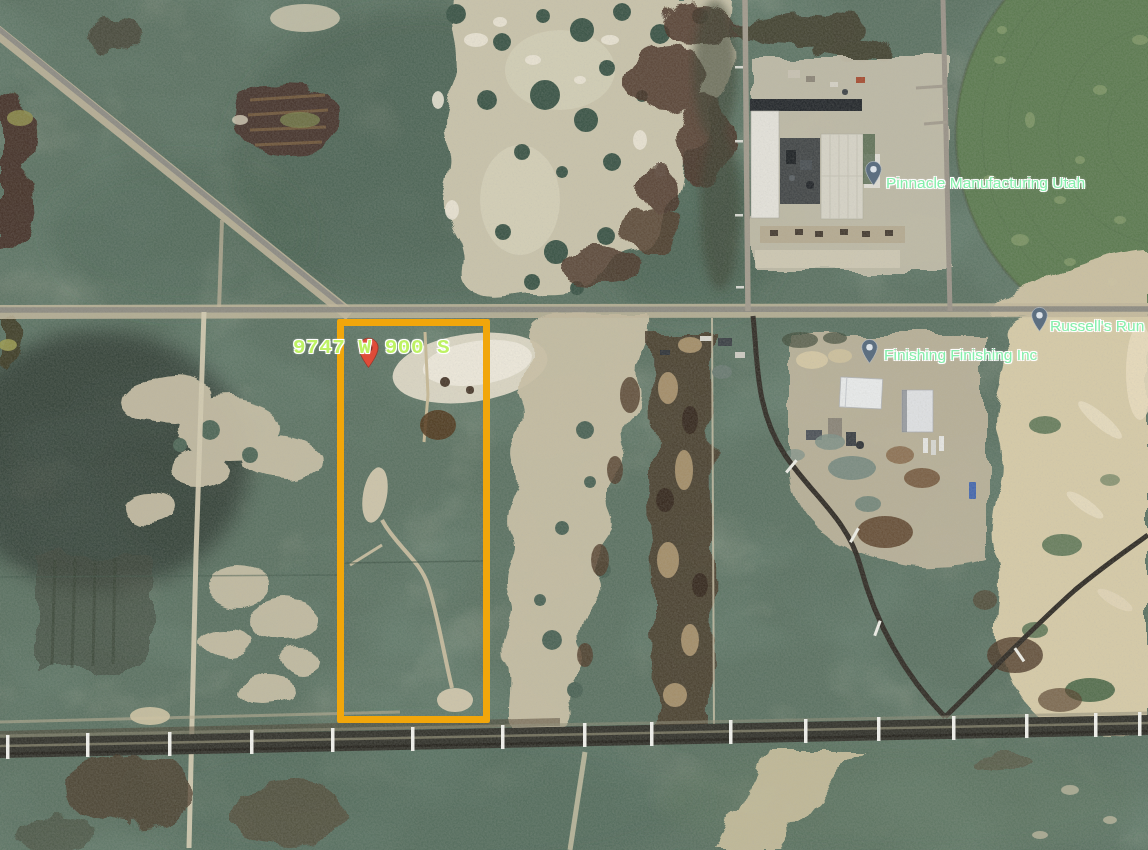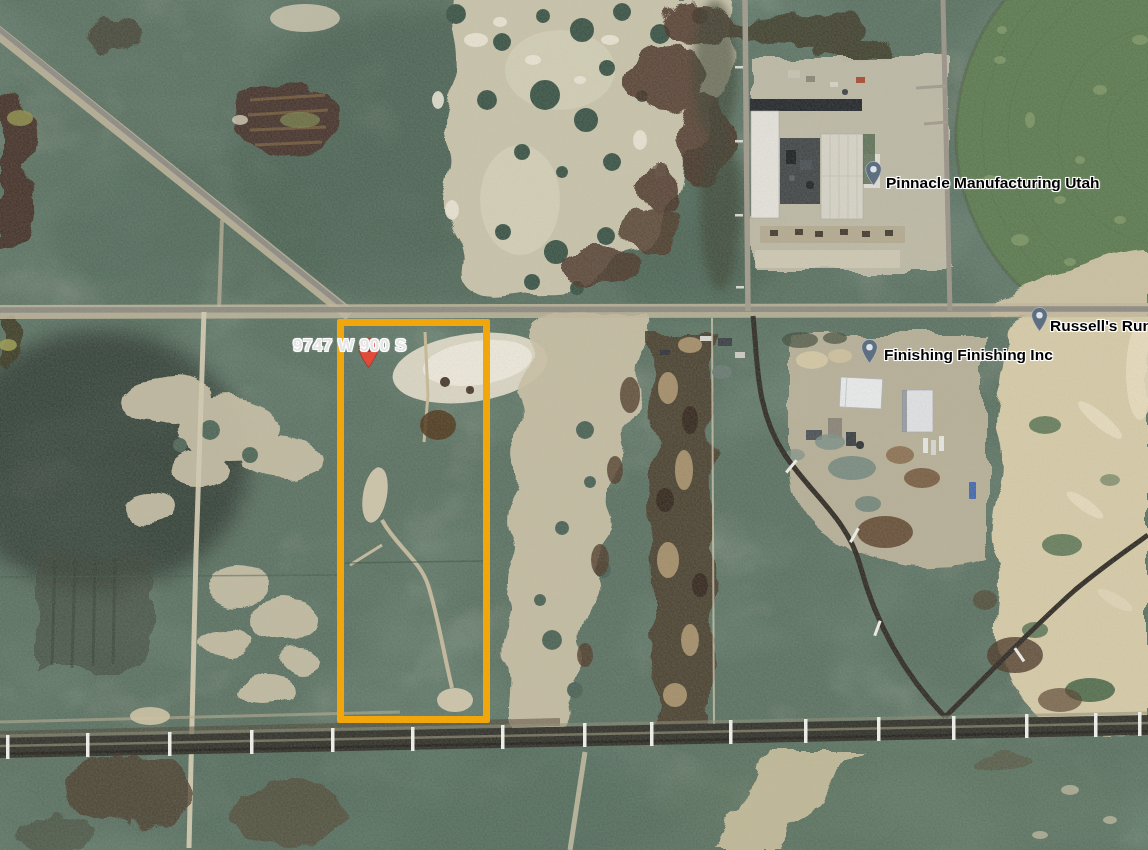--- a/index.html
+++ b/index.html
@@ -2,25 +2,25 @@
 <html><head>
 <meta charset="utf-8">
 <style>
   html,body{margin:0;padding:0;background:#222;}
   #screen{
     position:relative;width:1148px;height:850px;overflow:hidden;
     font-family:"Liberation Sans",sans-serif;background:#5b7262;
   }
   #terrain{position:absolute;left:0;top:0;width:1148px;height:850px;display:block;}
   .map-label{
-    position:absolute;color:#000000;white-space:nowrap;font-weight:700;
+    position:absolute;color:#86efac;white-space:nowrap;font-weight:400;
     text-shadow:-1px -1px 0 #fff,1px -1px 0 #fff,-1px 1px 0 #fff,1px 1px 0 #fff,0 0 3px #fff;
     cursor:pointer;
   }
-  .address-label{font-size:17px;letter-spacing:.5px;color:#e5e5e5;font-weight:700;}
+  .address-label{font-size:21px;letter-spacing:.5px;color:#bef264;font-weight:700;font-family:Liberation Mono, monospace;}
   .place-label{font-size:15.5px;}
   .pin{position:absolute;cursor:pointer;}
   .annotation-rect{
     position:absolute;left:337px;top:319px;width:153px;height:404px;
     box-sizing:border-box;border:7px solid #f1a60b;border-radius:2px;
   }
 </style>
 </head>
 <body>
 

